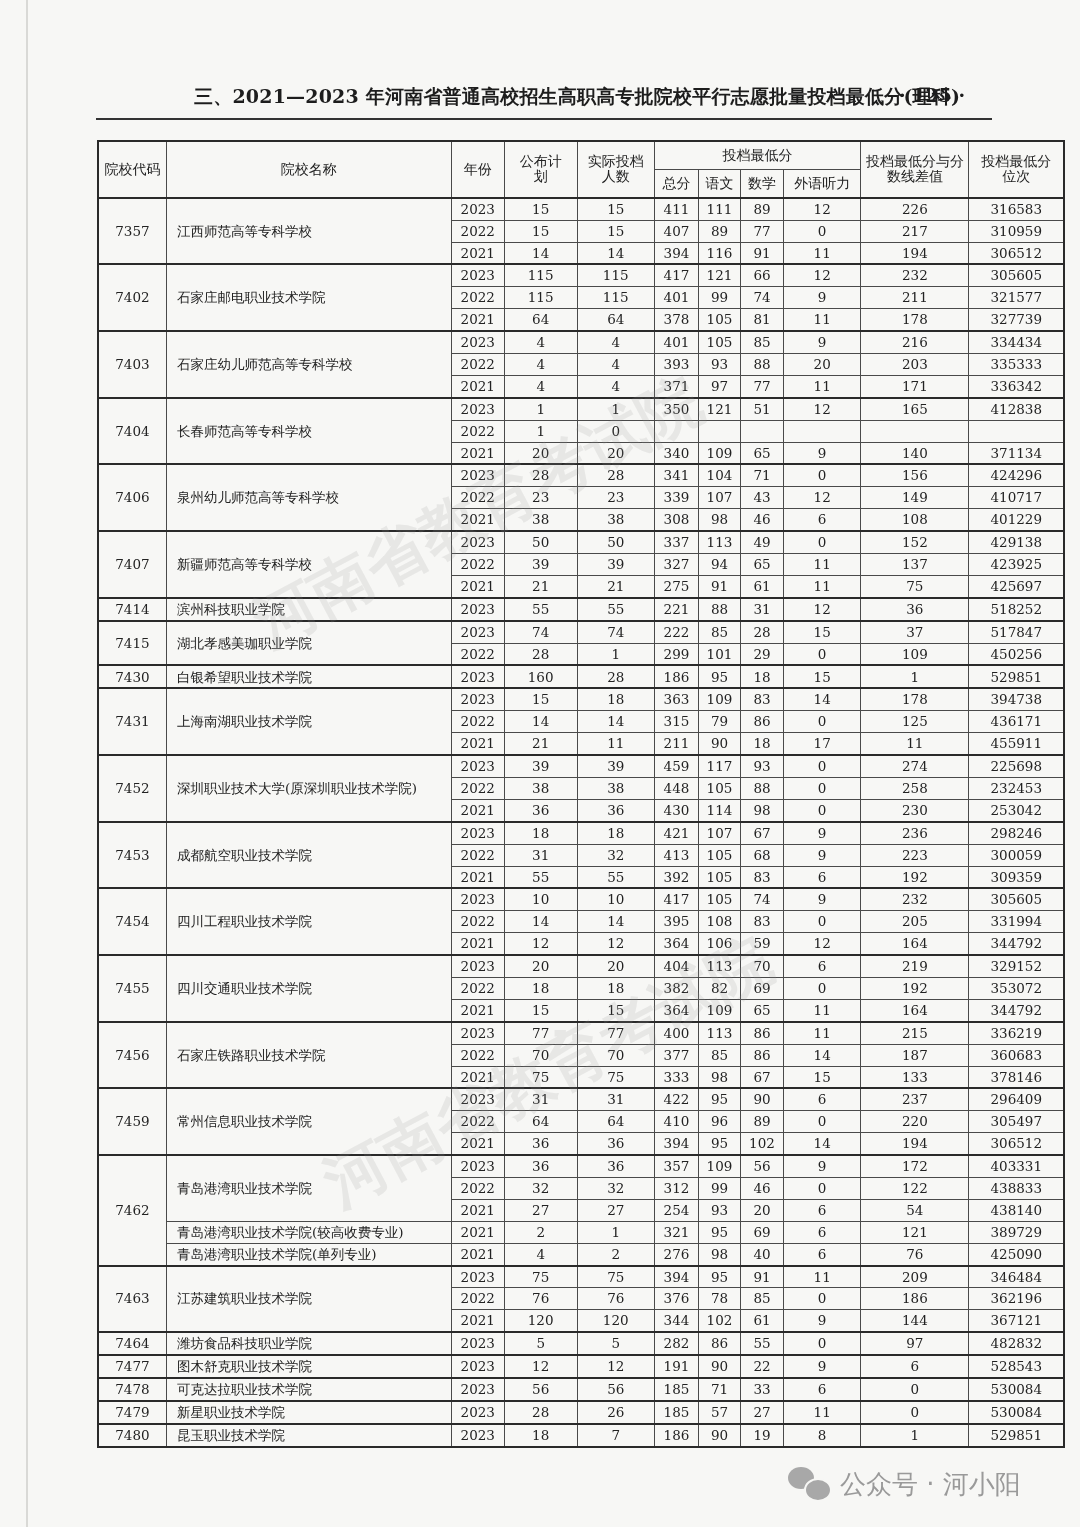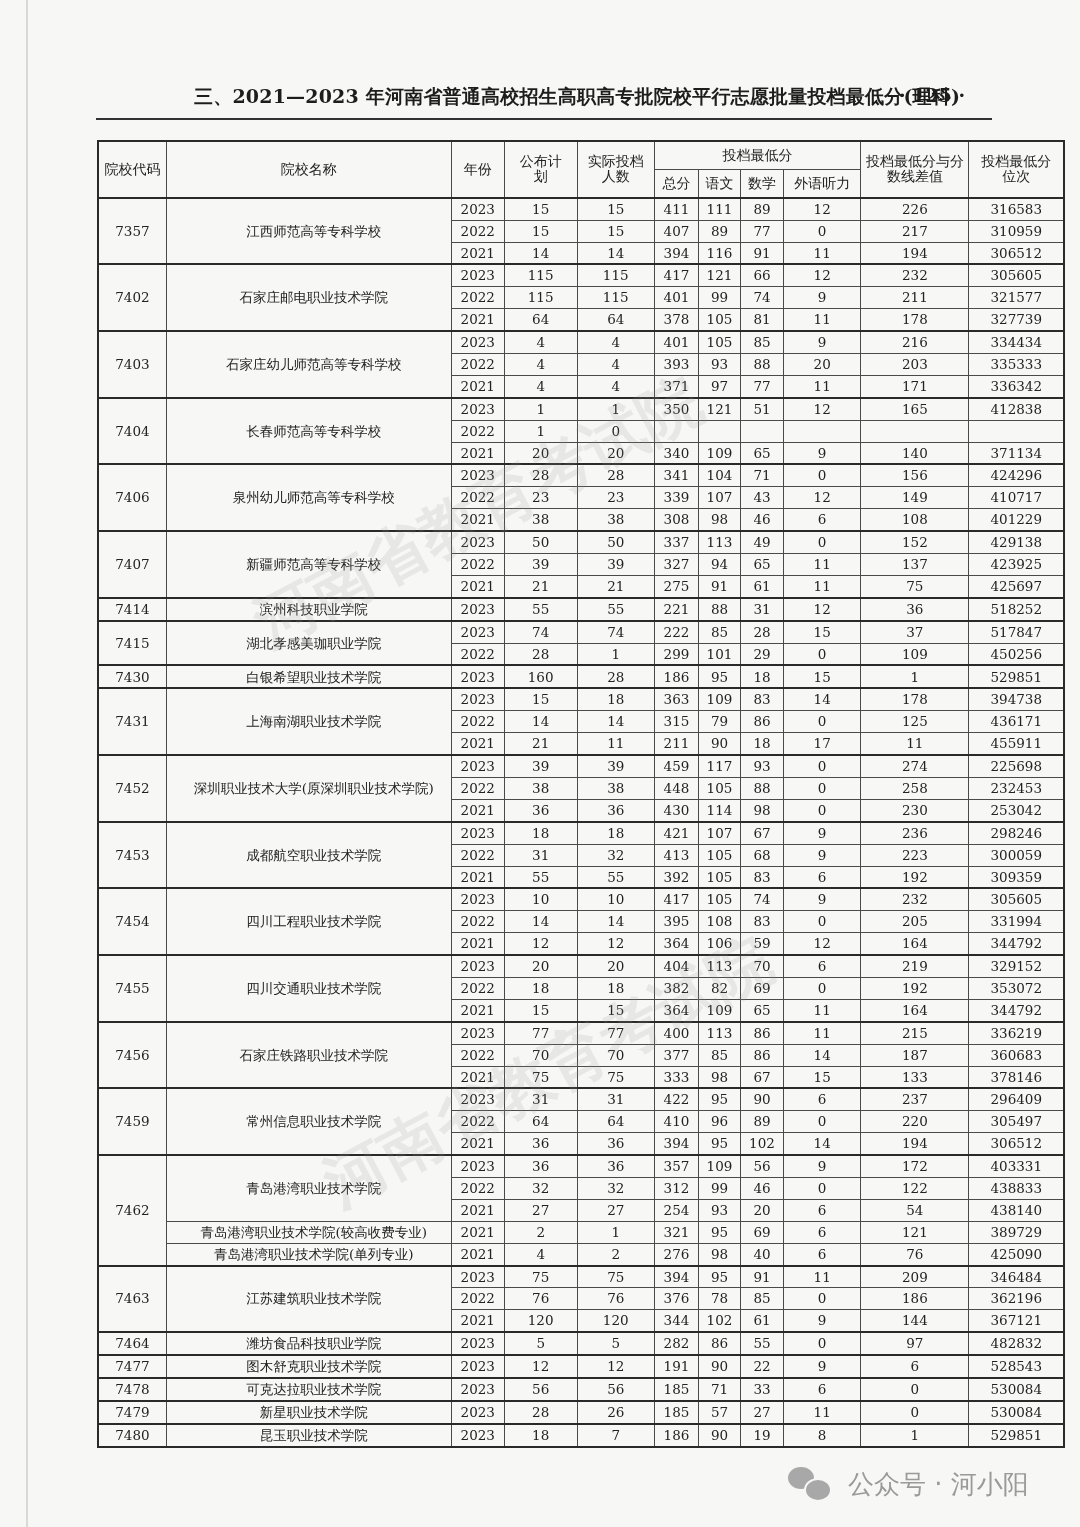--- a/index.html
+++ b/index.html
@@ -7,24 +7,24 @@
          font-family:"DejaVu Serif","Liberation Serif",serif; color:#222; }
   .left-edge { position:absolute; left:26px; top:0; width:2px; height:1527px; background:#d9d9d6; }
   .page-header { position:absolute; left:84px; top:84px; width:895px; height:28px; }
   .page-title { position:absolute; left:110px; top:0; font-size:19px; font-weight:bold; letter-spacing:0.2px; color:#1d1d1d; white-space:nowrap; }
   .page-num { position:absolute; right:14px; top:0; font-size:19px; font-weight:bold; color:#1d1d1d; }
   .header-rule { position:absolute; left:96px; top:118px; width:896px; height:2px; background:#333; }
   table.grid { position:absolute; left:97px; top:140px; width:968px; border-collapse:collapse; table-layout:fixed;
                border:2px solid #2a2a2a; font-size:13.5px; }
   table.grid td, table.grid th { border:1px solid #4a4a4a; text-align:center; padding:0; height:20.9px; font-weight:normal; line-height:1.1; }
   table.grid th { font-size:14px; }
-  table.grid td.name { text-align:center; padding-left:10px; }
+  table.grid td.name { text-align:left; padding-left:10px; }
   table.grid td.code { vertical-align:middle; }
   table.grid tr.grp td { border-top:2px solid #2a2a2a; }
-  .wechat { position:absolute; left:788px; top:1464px; height:40px; display:flex; align-items:center; gap:16px; color:#9a9a9a;
+  .wechat { position:absolute; left:788px; top:1464px; height:40px; display:flex; align-items:center; gap:8px; color:#9a9a9a;
             font-family:"DejaVu Sans","Liberation Sans",sans-serif; font-size:26px; }
   .wechat-icon { width:44px; height:34px; position:relative; }
   .bubble1 { position:absolute; left:0; top:0; width:26px; height:22px; background:#a8a8a8; border-radius:50%; }
   .bubble2 { position:absolute; left:16px; top:11px; width:24px; height:20px; background:#a8a8a8; border-radius:50%; border:2px solid #f7f7f5; }
   .watermark { position:absolute; font-size:62px; color:rgba(150,150,150,0.16); font-weight:bold; transform:rotate(-28deg); white-space:nowrap; pointer-events:none; font-family:"DejaVu Sans",sans-serif; }
 </style>
 </head>
 <body>
 
 <div class="left-edge"></div>

